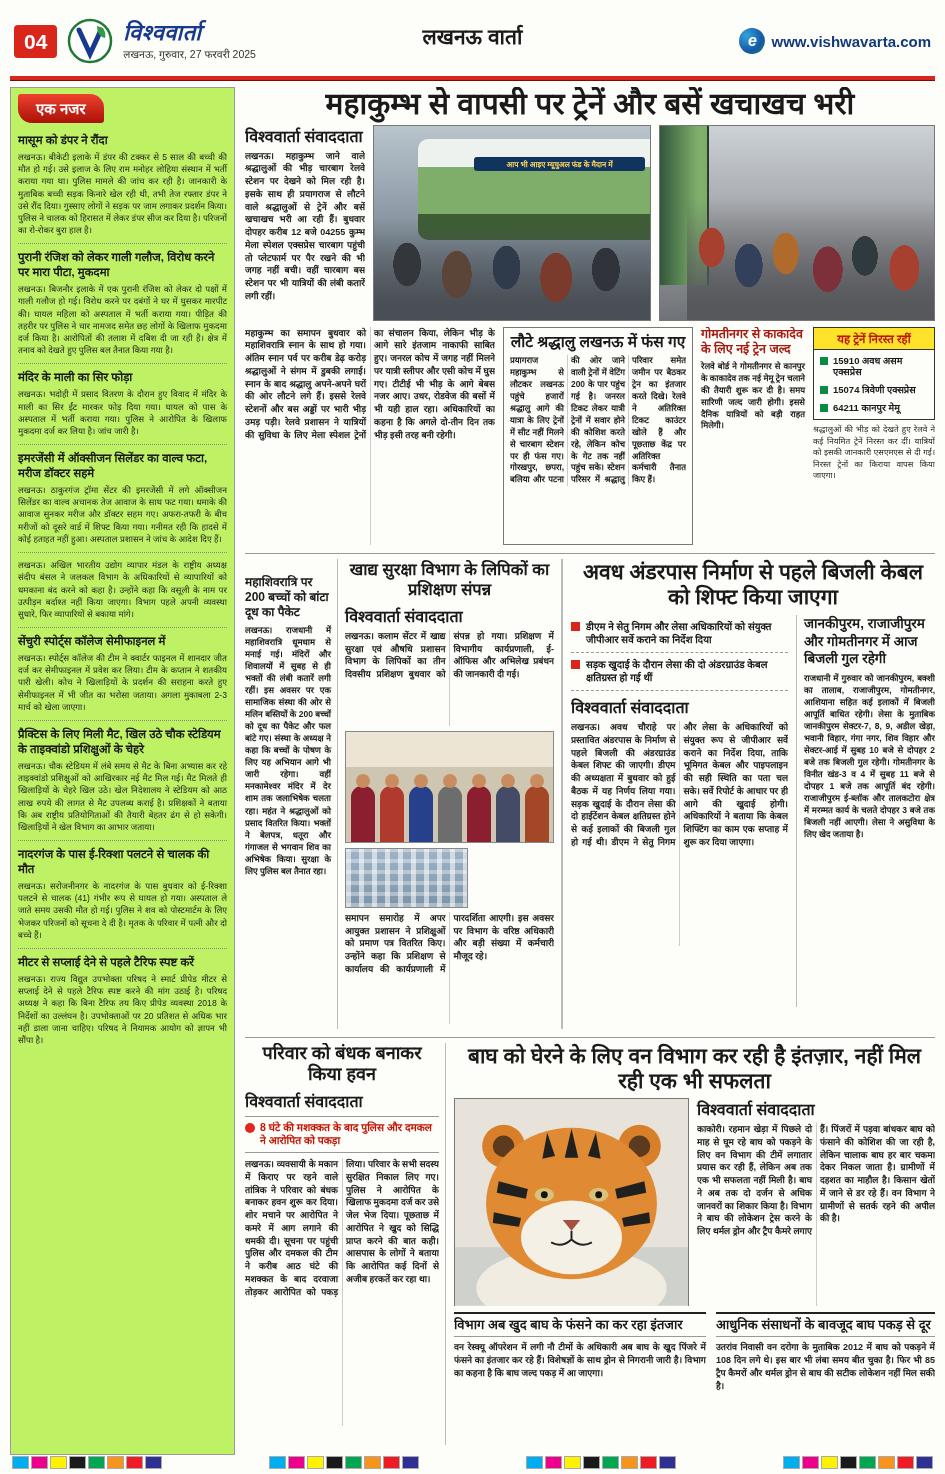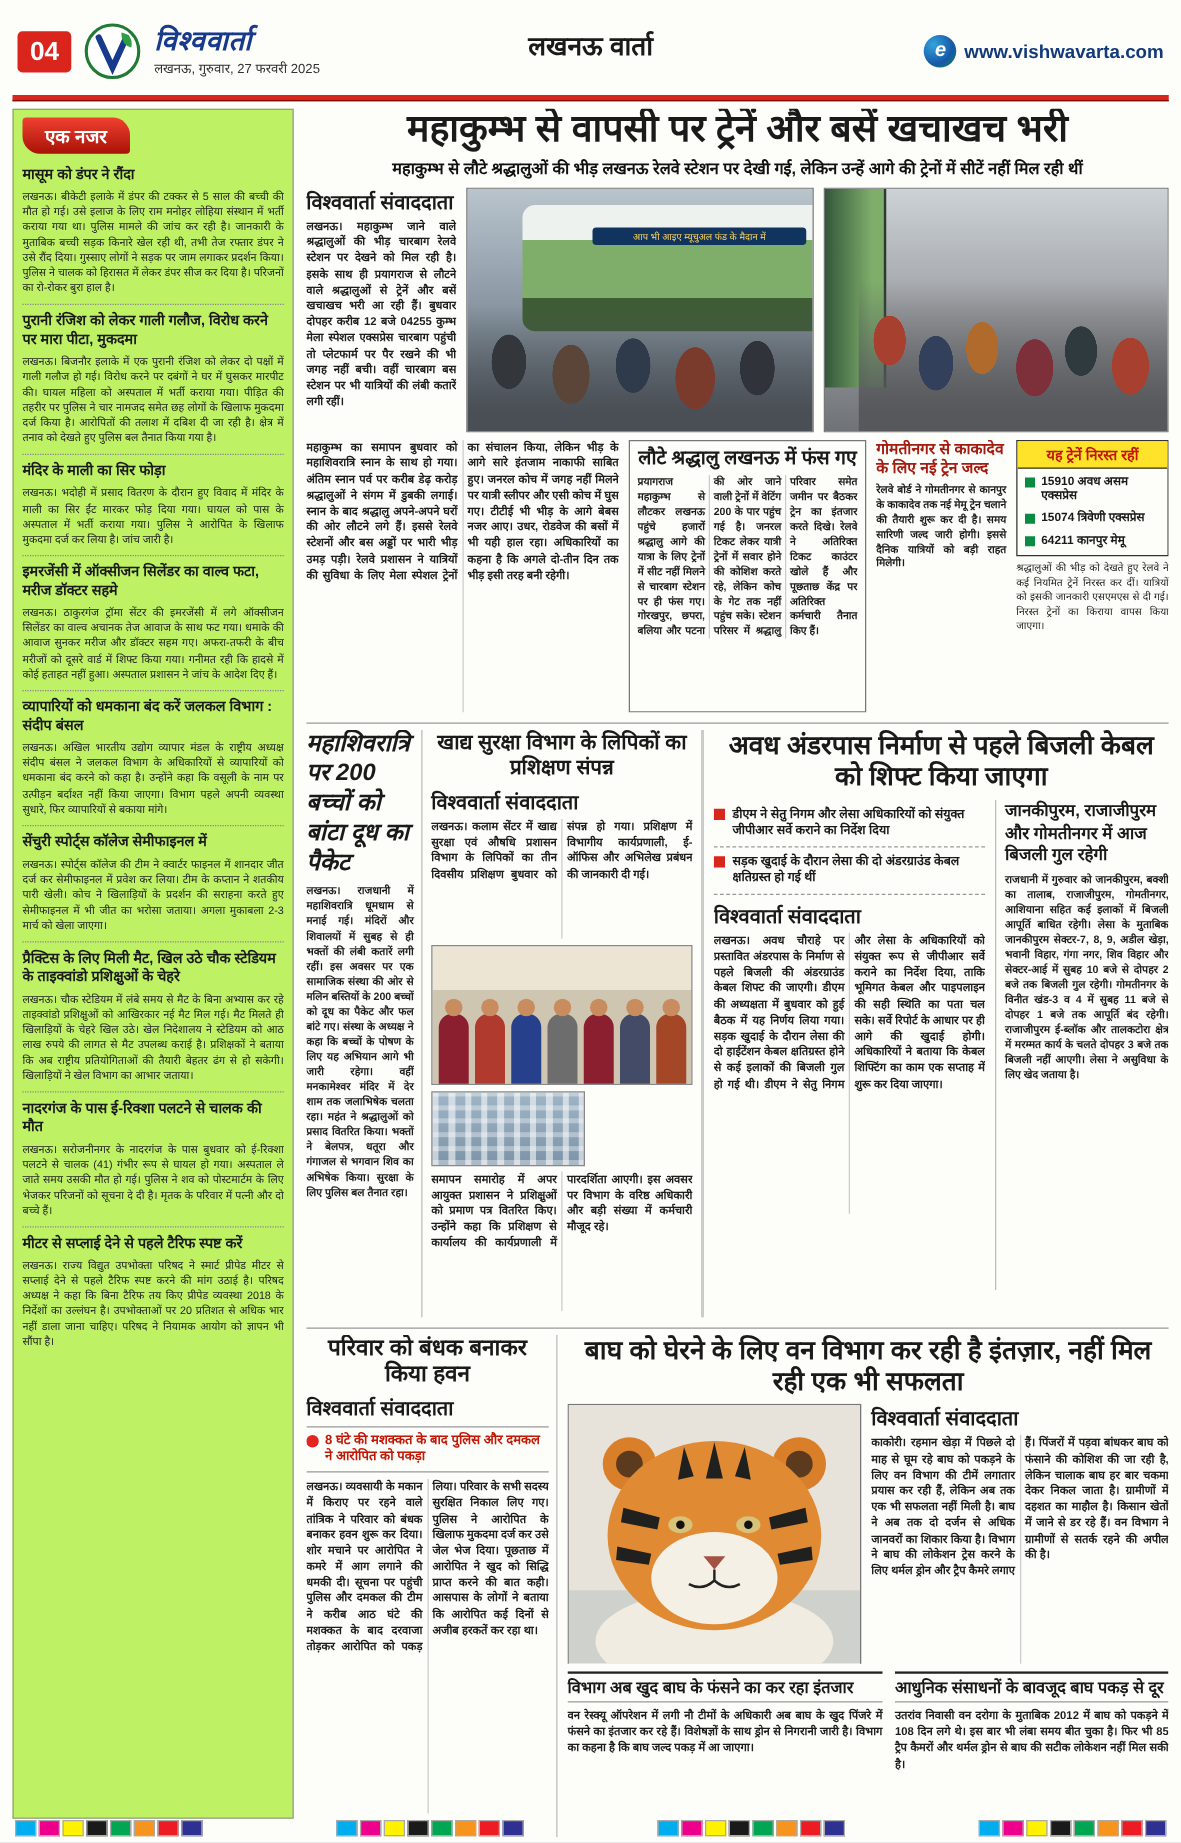--- a/index.html
+++ b/index.html
@@ -31,21 +31,21 @@
   
   main { overflow:hidden; }
   h1.lead-head { margin:0 0 4px; font-size:30px; line-height:1.12; text-align:center; }
   .lead-sub { text-align:center; font-weight:bold; font-size:13px; margin:0 0 7px; color:#111; }
   .byline { font-weight:bold; font-size:16px; margin:0 0 3px; }
   .bodytext { font-size:9px; line-height:1.42; text-align:justify; margin:0; color:#1d1d1d;font-weight:bold; }
   .lead-top { display:grid; grid-template-columns:120px 278px 1fr; gap:8px; height:196px; overflow:hidden; }
   .lead-top .textcol { overflow:hidden; }
   .photo { position:relative; border:1px solid #777; overflow:hidden; background:linear-gradient(180deg,#b9c4cc 0%,#8d9aa6 45%,#5f6a72 100%); }
   .train-body { position:absolute; left:16%; right:0; top:7%; height:52%; border-radius:10px 0 0 10px; background:linear-gradient(180deg,#eef2ee 0 28%,#7fae6b 28% 74%,#3e5d35 74% 100%); }
-  .ad-band { position:absolute; left:24%; right:2%; top:18%; background:#10345e; color:#ffd75e; font-size:7.5px; font-weight:normal; text-align:center; padding:2px 2px; border-radius:3px; }
+  .ad-band { position:absolute; left:24%; right:2%; top:18%; background:#10345e; color:#ffd75e; font-size:7.5px; font-weight:bold; text-align:center; padding:2px 2px; border-radius:3px; }
   .crowd { position:absolute; bottom:0; left:0; right:0; height:52%;
     background:
       radial-gradient(ellipse 14px 22px at 12% 45%, #33373c 98%, transparent),
       radial-gradient(ellipse 15px 24px at 30% 55%, #5b4438 98%, transparent),
       radial-gradient(ellipse 14px 22px at 48% 48%, #2f3a4a 98%, transparent),
       radial-gradient(ellipse 16px 25px at 66% 58%, #7a3b2c 98%, transparent),
       radial-gradient(ellipse 14px 22px at 84% 50%, #30333a 98%, transparent),
       linear-gradient(180deg, transparent 0%, #4a4f55 85%);
   }
   .photo2 { background:linear-gradient(180deg,#ccd2d6 0%,#9b9da1 55%,#6f7276 100%); }
@@ -70,21 +70,21 @@
   .newtrain .bodytext { font-size:8.4px; }
   .trains-box { border:1.5px solid #333; overflow:hidden; }
   .trains-box .tb-title { background:#ffe32b; color:#c01508; font-weight:bold; font-size:11.5px; text-align:center; padding:3px 2px; border-bottom:1px solid #333; }
   ul.train-list { list-style:none; margin:2px 0; padding:0 4px; }
   .train-item { display:flex; gap:5px; font-weight:bold; font-size:9.5px; padding:3px 2px; line-height:1.25; }
   .train-bullet { width:8px; height:8px; background:#0b8a43; margin-top:2px; flex:none; }
   .tb-note { font-size:8.2px; line-height:1.4; text-align:justify; margin:4px 0 0; color:#222; }
   
   .middle { display:grid; grid-template-columns:92px 225px 1fr; height:470px; overflow:hidden; border-top:1px solid #999; margin-top:8px; padding-top:5px; }
   .milk { padding-right:6px; overflow:hidden; }
-  .milk h2 { margin:0 0 4px; font-size:19px; line-height:1.25;font-style:italic; }
+  .milk h2 { margin:16px 0 4px; font-size:12px; line-height:1.25; }
   .milk .bodytext { font-size:8.5px; }
   .training { border-left:1px solid #bbb; border-right:1px solid #bbb; padding:0 7px; overflow:hidden; }
   .training h2 { margin:0 0 5px; font-size:16.5px; text-align:center; line-height:1.25; }
   .group-photo { height:112px; border:1px solid #888; background:linear-gradient(180deg,#ece5d4 0 32%,#cfc6b2 32% 100%); display:flex; align-items:flex-end; justify-content:center; gap:5px; padding:4px 4px 0; margin:5px 0; box-sizing:border-box; }
   .person { width:24px; height:56px; border-radius:11px 11px 0 0; position:relative; }
   .person::before { content:""; position:absolute; top:-12px; left:5px; width:14px; height:14px; border-radius:50%; background:#c98c5f; }
   .building-photo { width:58%; height:58px; border:1px solid #888; margin:4px 0;
     background:
       repeating-linear-gradient(90deg, rgba(255,255,255,.55) 0 5px, transparent 5px 13px),
       repeating-linear-gradient(0deg, rgba(255,255,255,.35) 0 4px, transparent 4px 11px),
@@ -165,21 +165,20 @@
             <h3>मंदिर के माली का सिर फोड़ा</h3>
             <p>लखनऊ। भदोही में प्रसाद वितरण के दौरान हुए विवाद में मंदिर के माली का सिर ईंट मारकर फोड़ दिया गया। घायल को पास के अस्पताल में भर्ती कराया गया। पुलिस ने आरोपित के खिलाफ मुकदमा दर्ज कर लिया है। जांच जारी है।</p>
           </div>
 
           <div class="ek-item">
             <h3>इमरजेंसी में ऑक्सीजन सिलेंडर का वाल्व फटा, मरीज डॉक्टर सहमे</h3>
             <p>लखनऊ। ठाकुरगंज ट्रॉमा सेंटर की इमरजेंसी में लगे ऑक्सीजन सिलेंडर का वाल्व अचानक तेज आवाज के साथ फट गया। धमाके की आवाज सुनकर मरीज और डॉक्टर सहम गए। अफरा-तफरी के बीच मरीजों को दूसरे वार्ड में शिफ्ट किया गया। गनीमत रही कि हादसे में कोई हताहत नहीं हुआ। अस्पताल प्रशासन ने जांच के आदेश दिए हैं।</p>
           </div>
 
           <div class="ek-item">
-            <h3>व्यापारियों को धमकाना बंद करें जलकल विभाग : संदीप बंसल</h3>
             <p>लखनऊ। अखिल भारतीय उद्योग व्यापार मंडल के राष्ट्रीय अध्यक्ष संदीप बंसल ने जलकल विभाग के अधिकारियों से व्यापारियों को धमकाना बंद करने को कहा है। उन्होंने कहा कि वसूली के नाम पर उत्पीड़न बर्दाश्त नहीं किया जाएगा। विभाग पहले अपनी व्यवस्था सुधारे, फिर व्यापारियों से बकाया मांगे।</p>
           </div>
 
           <div class="ek-item">
             <h3>सेंचुरी स्पोर्ट्स कॉलेज सेमीफाइनल में</h3>
             <p>लखनऊ। स्पोर्ट्स कॉलेज की टीम ने क्वार्टर फाइनल में शानदार जीत दर्ज कर सेमीफाइनल में प्रवेश कर लिया। टीम के कप्तान ने शतकीय पारी खेली। कोच ने खिलाड़ियों के प्रदर्शन की सराहना करते हुए सेमीफाइनल में भी जीत का भरोसा जताया। अगला मुकाबला 2-3 मार्च को खेला जाएगा।</p>
           </div>
 
           <div class="ek-item">
             <h3>प्रैक्टिस के लिए मिली मैट, खिल उठे चौक स्टेडियम के ताइक्वांडो प्रशिक्षुओं के चेहरे</h3>
@@ -195,21 +194,20 @@
             <h3>मीटर से सप्लाई देने से पहले टैरिफ स्पष्ट करें</h3>
             <p>लखनऊ। राज्य विद्युत उपभोक्ता परिषद ने स्मार्ट प्रीपेड मीटर से सप्लाई देने से पहले टैरिफ स्पष्ट करने की मांग उठाई है। परिषद अध्यक्ष ने कहा कि बिना टैरिफ तय किए प्रीपेड व्यवस्था 2018 के निर्देशों का उल्लंघन है। उपभोक्ताओं पर 20 प्रतिशत से अधिक भार नहीं डाला जाना चाहिए। परिषद ने नियामक आयोग को ज्ञापन भी सौंपा है।</p>
           </div>
         </div>
     </aside>
 
     <main>
 
       <section class="lead">
         <h1 class="lead-head">महाकुम्भ से वापसी पर ट्रेनें और बसें खचाखच भरी</h1>
-        <p class="lead-sub">महाकुम्भ से लौटे श्रद्धालुओं की भीड़ लखनऊ रेलवे स्टेशन पर देखी गई, लेकिन उन्हें आगे की ट्रेनों में सीटें नहीं मिल रही थीं</p>
         <div class="lead-top">
           <div class="textcol">
             <p class="byline">विश्ववार्ता संवाददाता</p>
             <p class="bodytext">लखनऊ। महाकुम्भ जाने वाले श्रद्धालुओं की भीड़ चारबाग रेलवे स्टेशन पर देखने को मिल रही है। इसके साथ ही प्रयागराज से लौटने वाले श्रद्धालुओं से ट्रेनें और बसें खचाखच भरी आ रही हैं। बुधवार दोपहर करीब 12 बजे 04255 कुम्भ मेला स्पेशल एक्सप्रेस चारबाग पहुंची तो प्लेटफार्म पर पैर रखने की भी जगह नहीं बची। वहीं चारबाग बस स्टेशन पर भी यात्रियों की लंबी कतारें लगी रहीं।</p>
           </div>
           <div class="photo">
             <div class="train-body">
               <div class="ad-band">आप भी आइए म्यूचुअल फंड के मैदान में</div>
             </div>
             <div class="crowd"></div>

